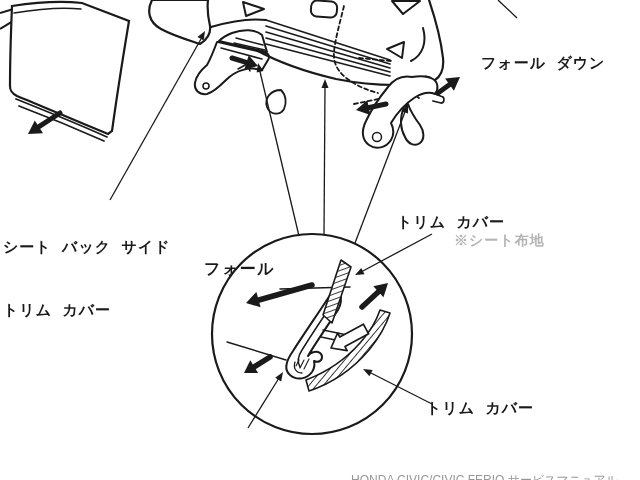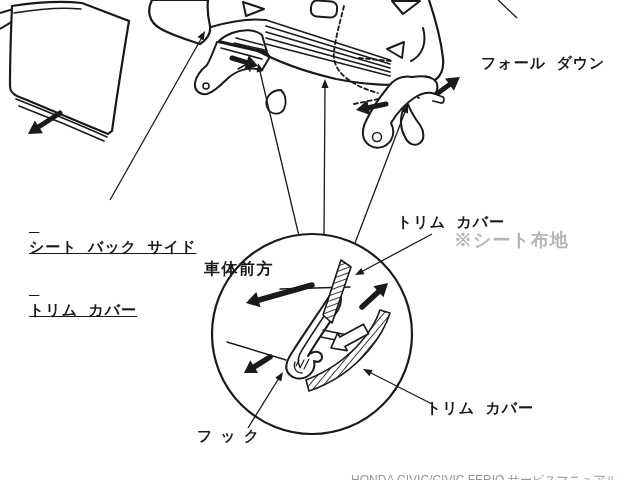--- a/index.html
+++ b/index.html
@@ -3,21 +3,21 @@
 <meta charset="utf-8">
 <style>
   html,body{margin:0;padding:0;background:#fff;}
   .stage{
     position:relative;width:640px;height:480px;background:#ffffff;overflow:hidden;
     font-family:"Liberation Sans",sans-serif;color:#1a1a1a;
   }
   .stage svg{position:absolute;left:0;top:0;}
   .lbl{position:absolute;color:#1a1a1a;font-size:15px;font-weight:bold;
        letter-spacing:1px;line-height:21px;white-space:pre;}
-  .lbl.small-note{color:#b4b4b4;font-size:18px;font-weight:bold;letter-spacing:1px;line-height:15px;}
+  .lbl.small-note{color:#b4b4b4;font-size:14px;font-weight:bold;letter-spacing:1px;line-height:15px;}
   .lbl.vfront{font-size:16px;letter-spacing:1.5px;}
   .lbl.hook{letter-spacing:8px;}
   .citation{position:absolute;right:22px;top:442px;text-align:right;color:#979797;
             font-size:12px;font-weight:normal;letter-spacing:0;line-height:15.5px;white-space:pre;}
 </style>
 </head>
 <body>
 
 <div class="stage">
 
@@ -169,32 +169,31 @@
       <line x1="312" y1="285" x2="259" y2="300" stroke-width="5.5"></line>
       <polygon points="246,303 256.4,291.9 260.6,307.3" fill="#1a1a1a" stroke="none"></polygon>
     </g>
   </g>
 </svg>
 
 <div class="lbl" style="left:481px;top:15px;line-height:19px;">
   <div>フォール  ダウン</div>
 </div>
 
-<div class="lbl" style="left:29px;top:194px;text-decoration:underline;">
+<div class="lbl" style="left:3px;top:194px;">
   <div>シート  バック  サイド</div>
   <div>トリム  カバー</div>
 </div>
 
-<div class="lbl vfront" style="left:204px;top:258px;">車体前方</div>
+<div class="lbl vfront" style="left:204px;top:258px;">フォール</div>
 
 <div class="lbl" style="left:397px;top:211px;">トリム  カバー</div>
 <div class="lbl small-note" style="left:454px;top:233px;">※シート布地</div>
 
 <div class="lbl" style="left:426px;top:397px;">トリム  カバー</div>
 
-<div class="lbl hook" style="left:197px;top:425px;">フック</div>
 
 <div class="citation">
   <div>HONDA CIVIC/CIVIC FERIO サービスマニュアル</div>
   
 </div>
 
 </div>
 
 </body></html>

